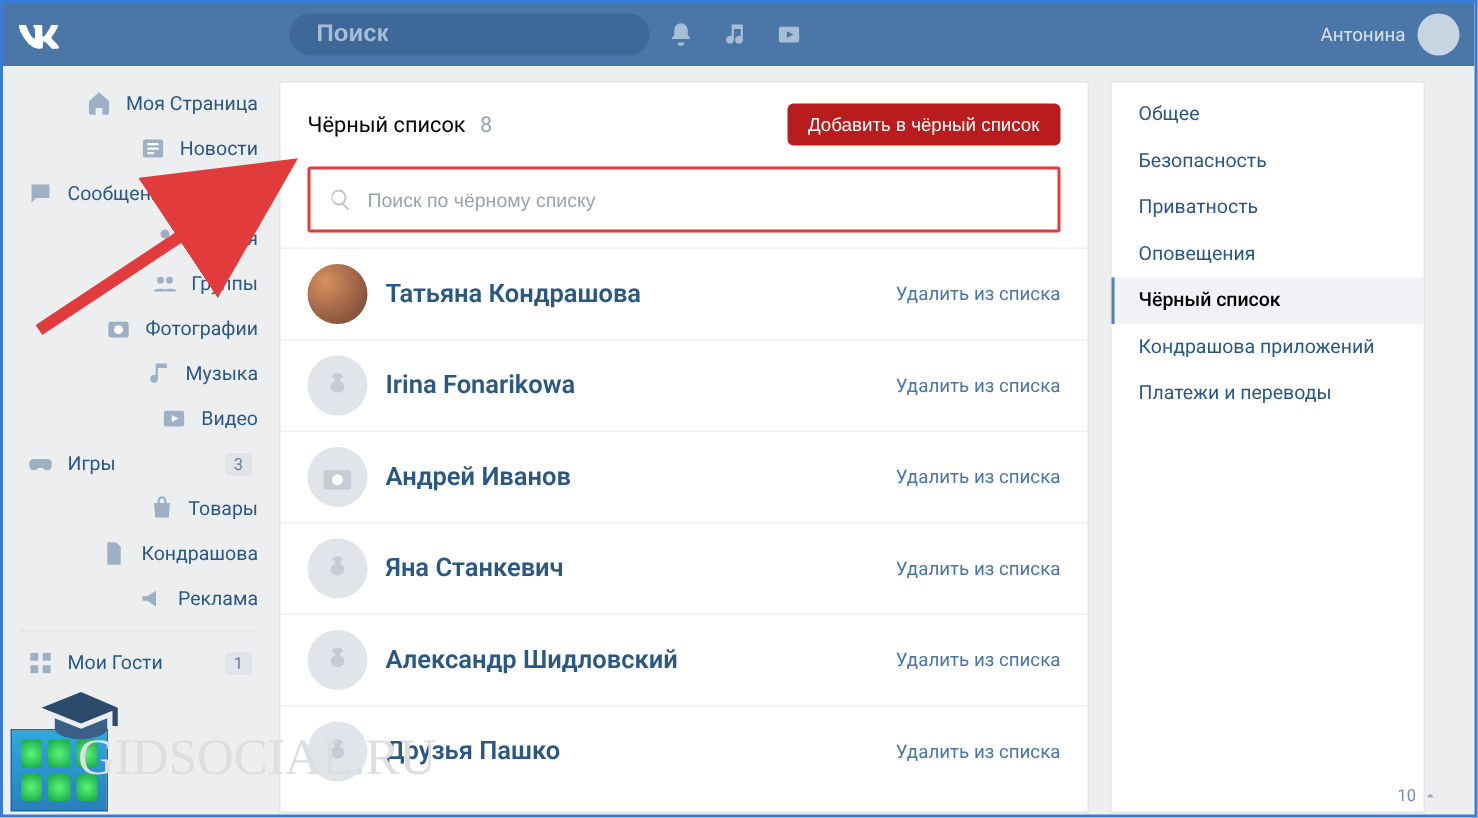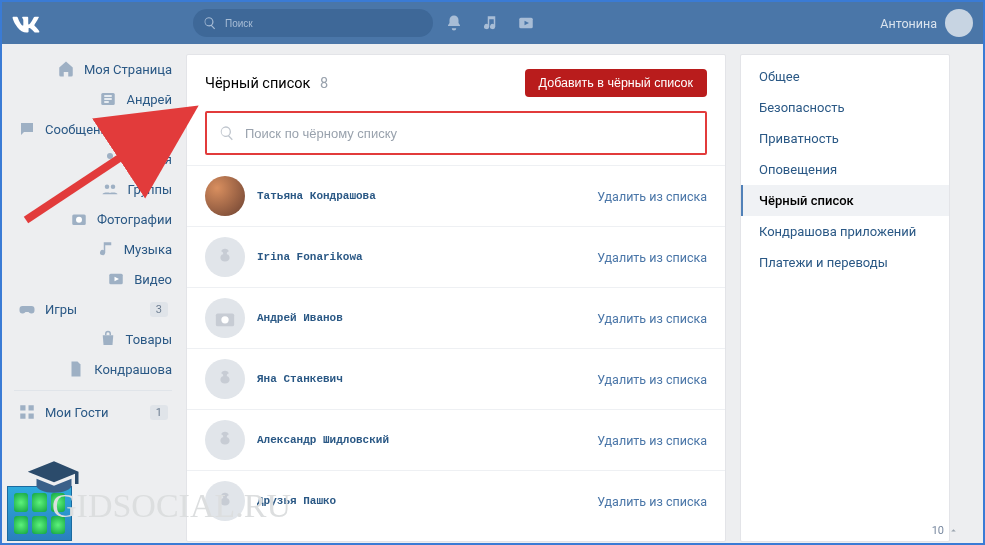--- a/index.html
+++ b/index.html
@@ -3,21 +3,21 @@
 <meta charset="utf-8">
 <style>
   * { box-sizing: border-box; margin: 0; padding: 0; }
   body { font-family: -apple-system, BlinkMacSystemFont, "Segoe UI", Roboto, Arial, sans-serif; font-size: 13px; background: #edeef0; color: #2a5885; width: 985px; height: 545px; overflow: hidden; position: relative; border: 2px solid #3a7bd5; }
   
   
   .topbar { height: 42px; background: #4a76a8; display: flex; align-items: center; padding: 0 10px; }
   .vk-logo { width: 28px; height: 28px; fill: #fff; margin-right: 8px; }
   .search-wrap { background: #3e6898; border-radius: 14px; height: 28px; width: 240px; display: flex; align-items: center; padding: 0 10px; color: #a8bdd6; margin-left: 145px; }
   .search-wrap svg { width: 14px; height: 14px; fill: #a8bdd6; margin-right: 8px; }
-  .search-input { background: transparent; border: none; outline: none; color: #fff; font-size: 10px; }
+  .search-input { background: transparent; border: none; outline: none; color: #fff; font-size: 16px; font-weight: bold; }
   .search-input::placeholder { color: #a8bdd6; }
   .top-icons { margin-left: 12px; display: flex; gap: 18px; align-items: center; }
   .top-icons svg { width: 18px; height: 18px; fill: #a8bdd6; }
   .top-right { margin-left: auto; display: flex; align-items: center; gap: 8px; color: #dae3ee; font-size: 12.5px; }
   .avatar-sm { width: 28px; height: 28px; border-radius: 50%; background: #c7d4e2; }
   
   
   .page { display: flex; padding: 10px; gap: 14px; }
   
   
@@ -35,21 +35,21 @@
   .btn-add { margin-left:auto; background:#b91c1c; color:#fff; border:none; padding:7px 14px; border-radius:4px; font-size:12.5px; cursor:pointer;}
   .filter-box { margin:0 18px 10px 18px; border:2px solid #e23b3b; height:44px; display:flex; align-items:center; padding:0 12px; border-radius:2px;}
   .filter-box svg{ width:16px; height:16px; fill:#c0c6ce; margin-right:10px;}
   .filter-input{ border:none; outline:none; font-size:13px; color:#a16207; flex:1;}
   .filter-input::placeholder{color:#99a2ad;}
   .row { display:flex; align-items:center; padding:10px 18px; border-top:1px solid #eef0f3;}
   .row:first-of-type{border-top:1px solid #eef0f3;}
   .row-av { width:40px; height:40px; border-radius:50%; background:#e1e5ea; display:flex; align-items:center; justify-content:center; margin-right:12px;}
   .row-av.photo{background: radial-gradient(circle at 30% 30%, #d98f5f, #6b4030);}
   .row-av svg{width:22px;height:22px;fill:#c7ccd4;}
-  .row-name{color:#2a5885; font-weight:600; font-size:11px;font-family:Liberation Mono, monospace;}
+  .row-name{color:#2a5885; font-weight:600; font-size:17px;}
   .row-remove{margin-left:auto; color:#4a76a8; font-size:12.5px; cursor:pointer;}
   
   
   .rightnav{width:210px; background:#fff; border:1px solid #e3e4e8; border-radius:2px; padding:6px 0;}
   .r-item{padding:8px 18px; color:#2a5885; cursor:pointer; font-size:13px;}
   .r-item.active{background:#f0f2f5; color:#000; font-weight:500; border-left:2px solid #5181b8; padding-left:16px;}
   
   
   .arrow-svg{position:absolute; top:88px; left:14px; pointer-events:none;}
   
@@ -100,21 +100,21 @@
         <svg viewBox="0 0 24 24">
           <path d="M3 10l9-8 9 8v10a2 2 0 01-2 2h-4v-6h-6v6H5a2 2 0 01-2-2z"></path>
         </svg>
         <span>Моя Страница</span>
       </div>
       <div class="nav-item">
         <svg viewBox="0 0 24 24">
           <rect x="3" y="4" width="18" height="16" rx="2"></rect>
           <path d="M7 8h10M7 12h10M7 16h6" stroke="#fff" stroke-width="2"></path>
         </svg>
-        <span>Андрей</span>
+        <span>Новости</span>
       </div>
       <div class="nav-item">
         <svg viewBox="0 0 24 24">
           <path d="M4 4h16v12H8l-4 4z"></path>
         </svg>
         <span>Сообщения</span>
         <span class="nav-badge">1</span>
       </div>
       <div class="nav-item">
         <svg viewBox="0 0 24 24">
@@ -163,20 +163,26 @@
           <path d="M5 7h14l-1 13H6z"></path>
           <path d="M9 7V5a3 3 0 016 0v2" fill="none" stroke="#9eb0c4" stroke-width="2"></path>
         </svg>
         <span>Товары</span>
       </div>
       <div class="nav-item">
         <svg viewBox="0 0 24 24">
           <path d="M6 2h8l4 4v16H6z"></path>
         </svg>
         <span>Кондрашова</span>
+      </div>
+      <div class="nav-item">
+        <svg viewBox="0 0 24 24">
+          <path d="M4 10h4l8-5v14l-8-5H4z"></path>
+        </svg>
+        <span>Реклама</span>
       </div>
       <div class="nav-sep"></div>
       <div class="nav-item">
         <svg viewBox="0 0 24 24">
           <rect x="3" y="3" width="7" height="7"></rect>
           <rect x="14" y="3" width="7" height="7"></rect>
           <rect x="3" y="14" width="7" height="7"></rect>
           <rect x="14" y="14" width="7" height="7"></rect>
         </svg>
         <span>Мои Гости</span>

